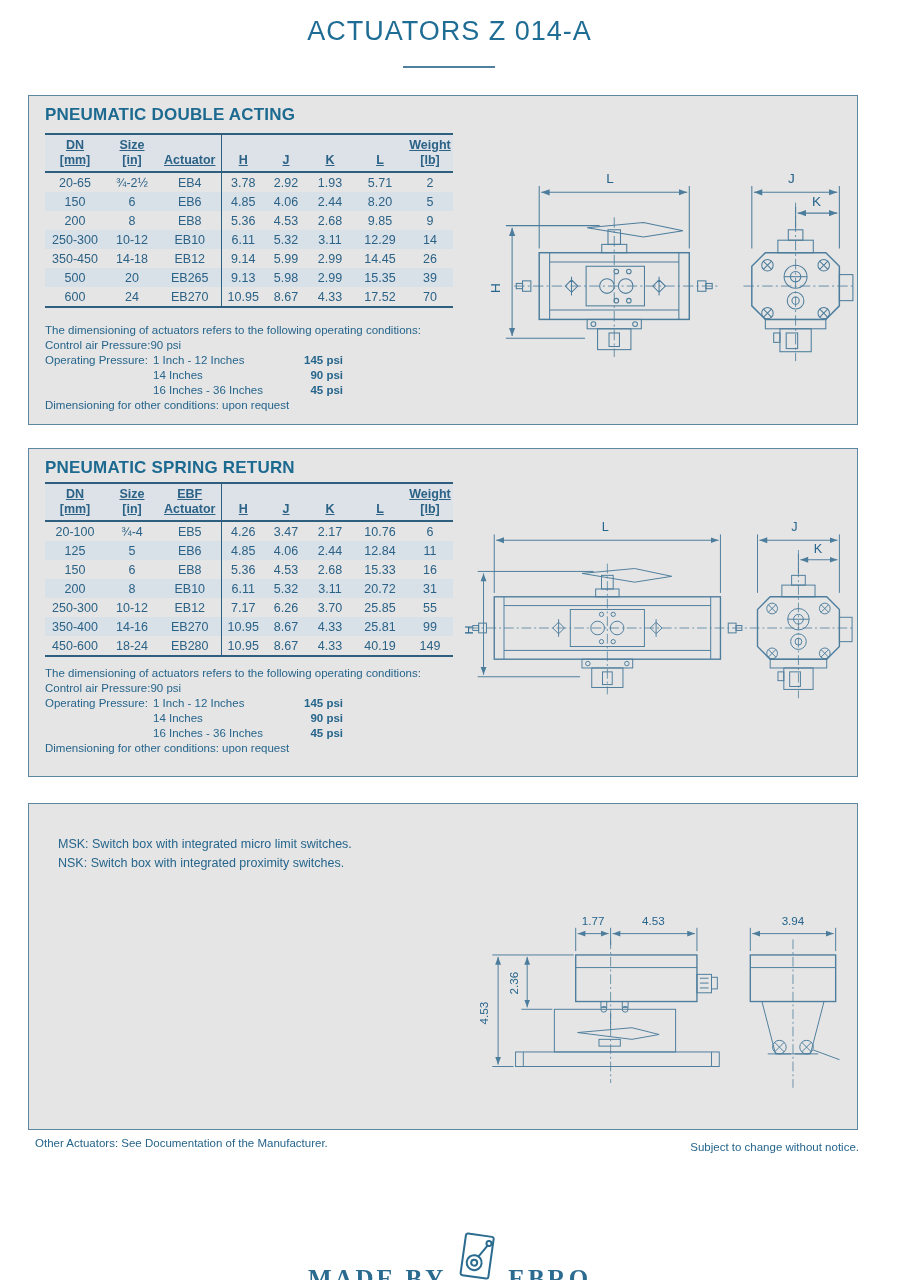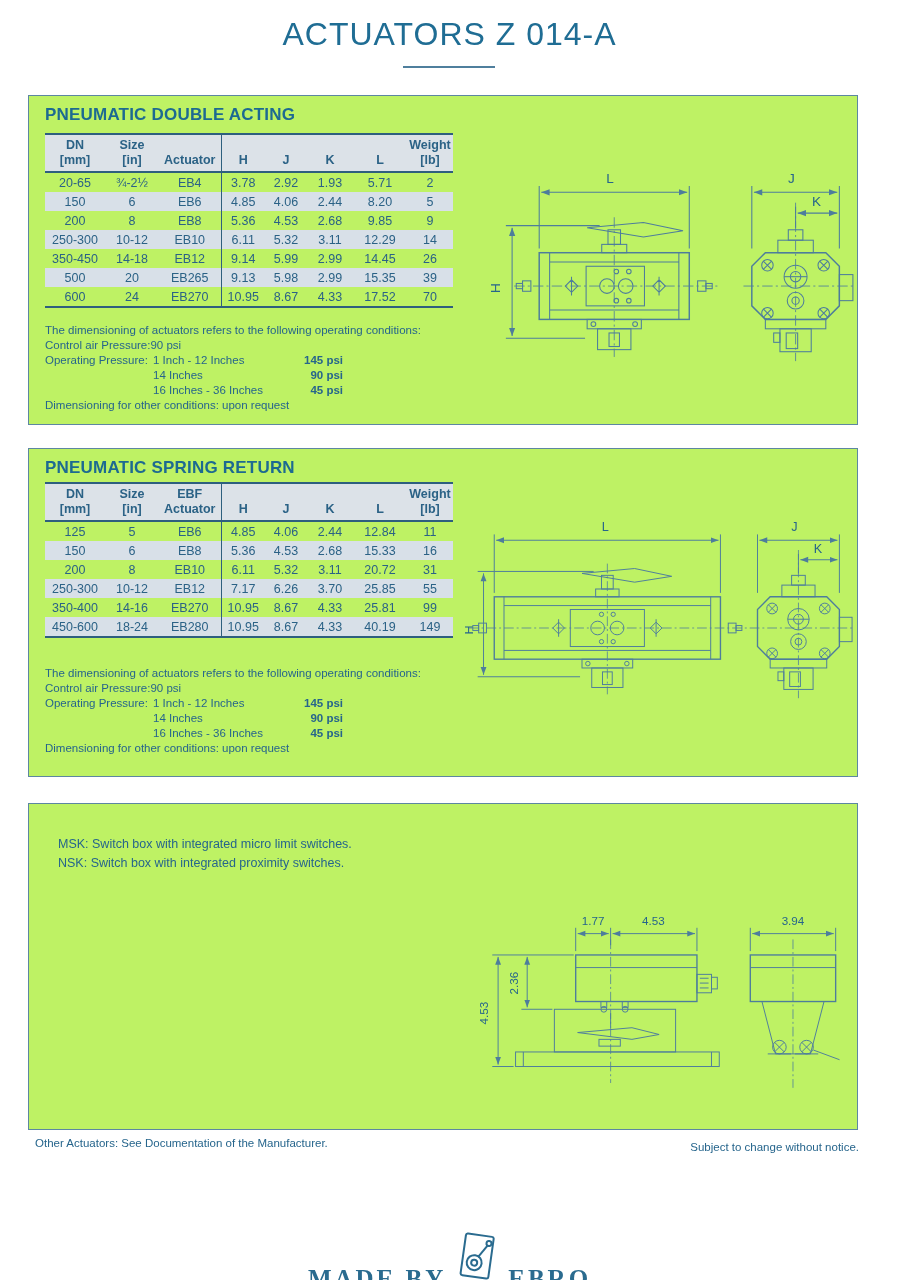--- a/index.html
+++ b/index.html
@@ -13,35 +13,35 @@
   }
   *{box-sizing:border-box;}
   html,body{margin:0;padding:0;}
   body{
     width:899px;height:1280px;position:relative;background:#ffffff;
     font-family:"Liberation Sans",sans-serif;color:var(--ink);
     overflow:hidden;
   }
   .page-title{
     position:absolute;top:16px;left:0;width:100%;text-align:center;
-    font-size:32px;letter-spacing:1px;color:#1f6d94;
+    font-size:27px;letter-spacing:1px;color:#1f6d94;
   }
   .title-rule{position:absolute;top:66px;left:403px;width:92px;border-top:2px solid #4f7f9d;}
-  .panel{position:absolute;left:28px;width:830px;border:1.5px solid var(--panel);background:#bef264;}
+  .panel{position:absolute;left:28px;width:830px;border:1.5px solid var(--panel);background:#e5e5e5;}
   #panel1{top:95px;height:330px;}
   #panel2{top:448px;height:329px;}
   #panel3{top:803px;height:327px;}
   .panel-title{position:absolute;left:16px;top:9px;font-size:17px;font-weight:bold;color:var(--head);letter-spacing:.2px;}
   .dtable{position:absolute;left:16px;border-collapse:collapse;table-layout:fixed;width:408px;font-size:12.5px;color:#2b6286;}
   #panel1 .dtable{top:37px;}
   #panel2 .dtable{top:33px;}
   .dtable th{
     font-weight:bold;background:var(--headbg);vertical-align:bottom;text-align:center;
     white-space:pre-line;line-height:1.2;padding:3px 0 3px;
-    border-top:2px solid var(--dark);border-bottom:2px solid var(--dark);
+    border-top:2px solid var(--dark);border-bottom:2px solid var(--dark);text-decoration:underline;
   }
   .dtable td{text-align:center;padding:2.5px 0;}
   .dtable tbody tr:nth-child(even) td{background:var(--rowalt);}
   .dtable tr:last-child td{border-bottom:2px solid var(--dark);}
   .dtable .divider{border-right:1.5px solid var(--dark);}
   .c0{width:60px}.c1{width:54px}.c2{width:62px}.c3{width:44px}
   .c4{width:42px}.c5{width:46px}.c6{width:54px}.c7{width:46px}
   .note{position:absolute;left:16px;font-size:11.5px;line-height:1.3;color:var(--ink);}
   #panel1 .note{top:227px;}
   #panel2 .note{top:217px;}
@@ -278,20 +278,30 @@
           <th class="c3">H</th>
           <th class="c4">J</th>
           <th class="c5">K</th>
           <th class="c6">L</th>
           <th class="c7">Weight
 [lb]</th>
         </tr>
       </thead>
     <tbody>
         <tr>
+          <td class="c0">20-100</td>
+          <td class="c1">¾-4</td>
+          <td class="c2 divider">EB5</td>
+          <td class="c3">4.26</td>
+          <td class="c4">3.47</td>
+          <td class="c5">2.17</td>
+          <td class="c6">10.76</td>
+          <td class="c7">6</td>
+        </tr>
+        <tr>
           <td class="c0">125</td>
           <td class="c1">5</td>
           <td class="c2 divider">EB6</td>
           <td class="c3">4.85</td>
           <td class="c4">4.06</td>
           <td class="c5">2.44</td>
           <td class="c6">12.84</td>
           <td class="c7">11</td>
         </tr>
         <tr>

